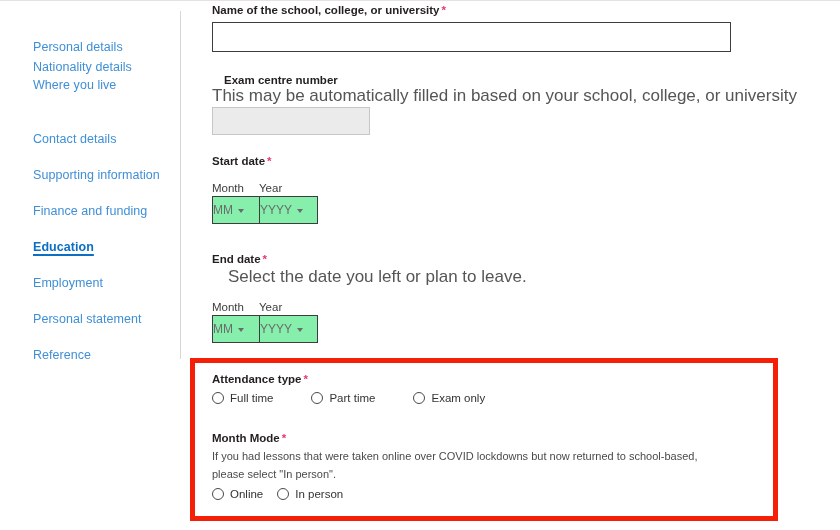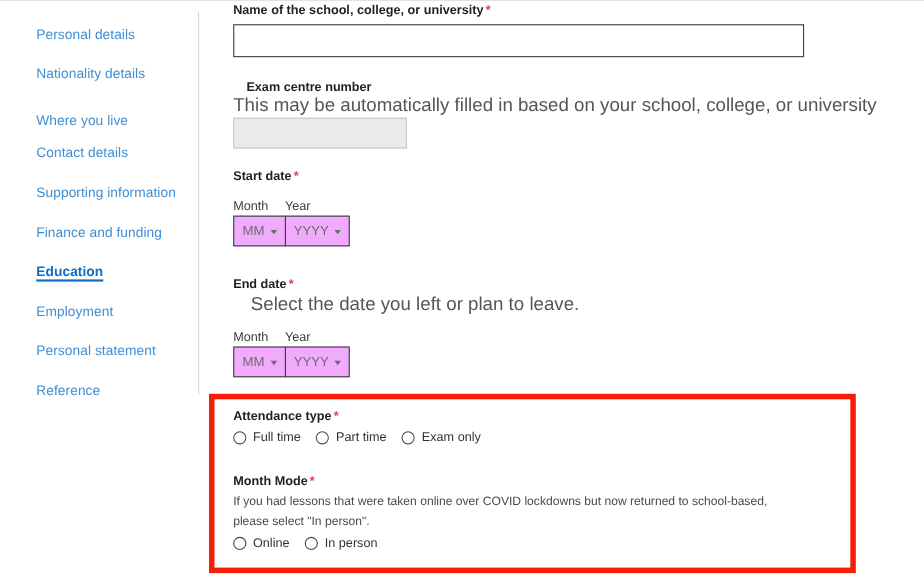--- a/index.html
+++ b/index.html
@@ -105,28 +105,28 @@
   .sublabel {
     position: absolute;
     font-size: 11.5px;
     color: #3d3d3d;
     line-height: 14px;
   }
   .date-select {
     position: absolute;
     box-sizing: border-box;
     border: 1px solid #3d3d3d;
-    background: #f0abfc;
+    background: #86efac;
     height: 28px;
     font-family: "Liberation Sans", sans-serif;
     font-size: 12px;
     color: #6b6b6b;
     display: flex;
     align-items: center;
-    justify-content: center;
+    justify-content: flex-start;
     gap: 5px;
     cursor: pointer;
     user-select: none;
   }
   .caret {
     width: 0;
     height: 0;
     border-left: 3.5px solid transparent;
     border-right: 3.5px solid transparent;
     border-top: 4px solid #6b6b6b;
@@ -182,23 +182,23 @@
     line-height: 18px;
     width: 510px;
   }
 </style>
 </head>
 <body>
 
 <div id="page">
 
   <nav id="sidebar">
-    <a class="nav-item" style="top:22px;">Personal details</a>
+    <a class="nav-item" style="top:38px;">Personal details</a>
     <a class="nav-item" style="top:58px;">Nationality details</a>
-    <a class="nav-item" style="top:101px;">Where you live</a>
+    <a class="nav-item" style="top:76px;">Where you live</a>
     <a class="nav-item" style="top:130px;">Contact details</a>
     <a class="nav-item" style="top:202px;">Finance and funding</a>
     <a class="nav-item" style="top:166px;">Supporting information</a>
     <a class="nav-item active" style="top:238px;">Education</a>
     <a class="nav-item" style="top:274px;">Employment</a>
     <a class="nav-item" style="top:310px;">Personal statement</a>
     <a class="nav-item" style="top:346px;">Reference</a>
   </nav>
   <div id="sidebar-divider"></div>
 
@@ -240,21 +240,21 @@
       <span class="caret"></span>
     </div>
     <div class="date-select" style="top:314px; left:47px; width:59px;">
       <span>YYYY</span>
       <span class="caret"></span>
     </div>
 
     <div class="field-label" style="top:371px; left:0;">
       <span>Attendance type</span><span class="req">*</span>
     </div>
-    <div class="radio-row" style="top:390px; left:0;">
+    <div class="radio-row" style="top:390px; left:0;gap:24px;">
       <div class="radio-opt">
         <span class="radio-circle"></span>
         <span class="radio-label">Full time</span>
       </div>
       <div class="radio-opt">
         <span class="radio-circle"></span>
         <span class="radio-label">Part time</span>
       </div>
       <div class="radio-opt">
         <span class="radio-circle"></span>

